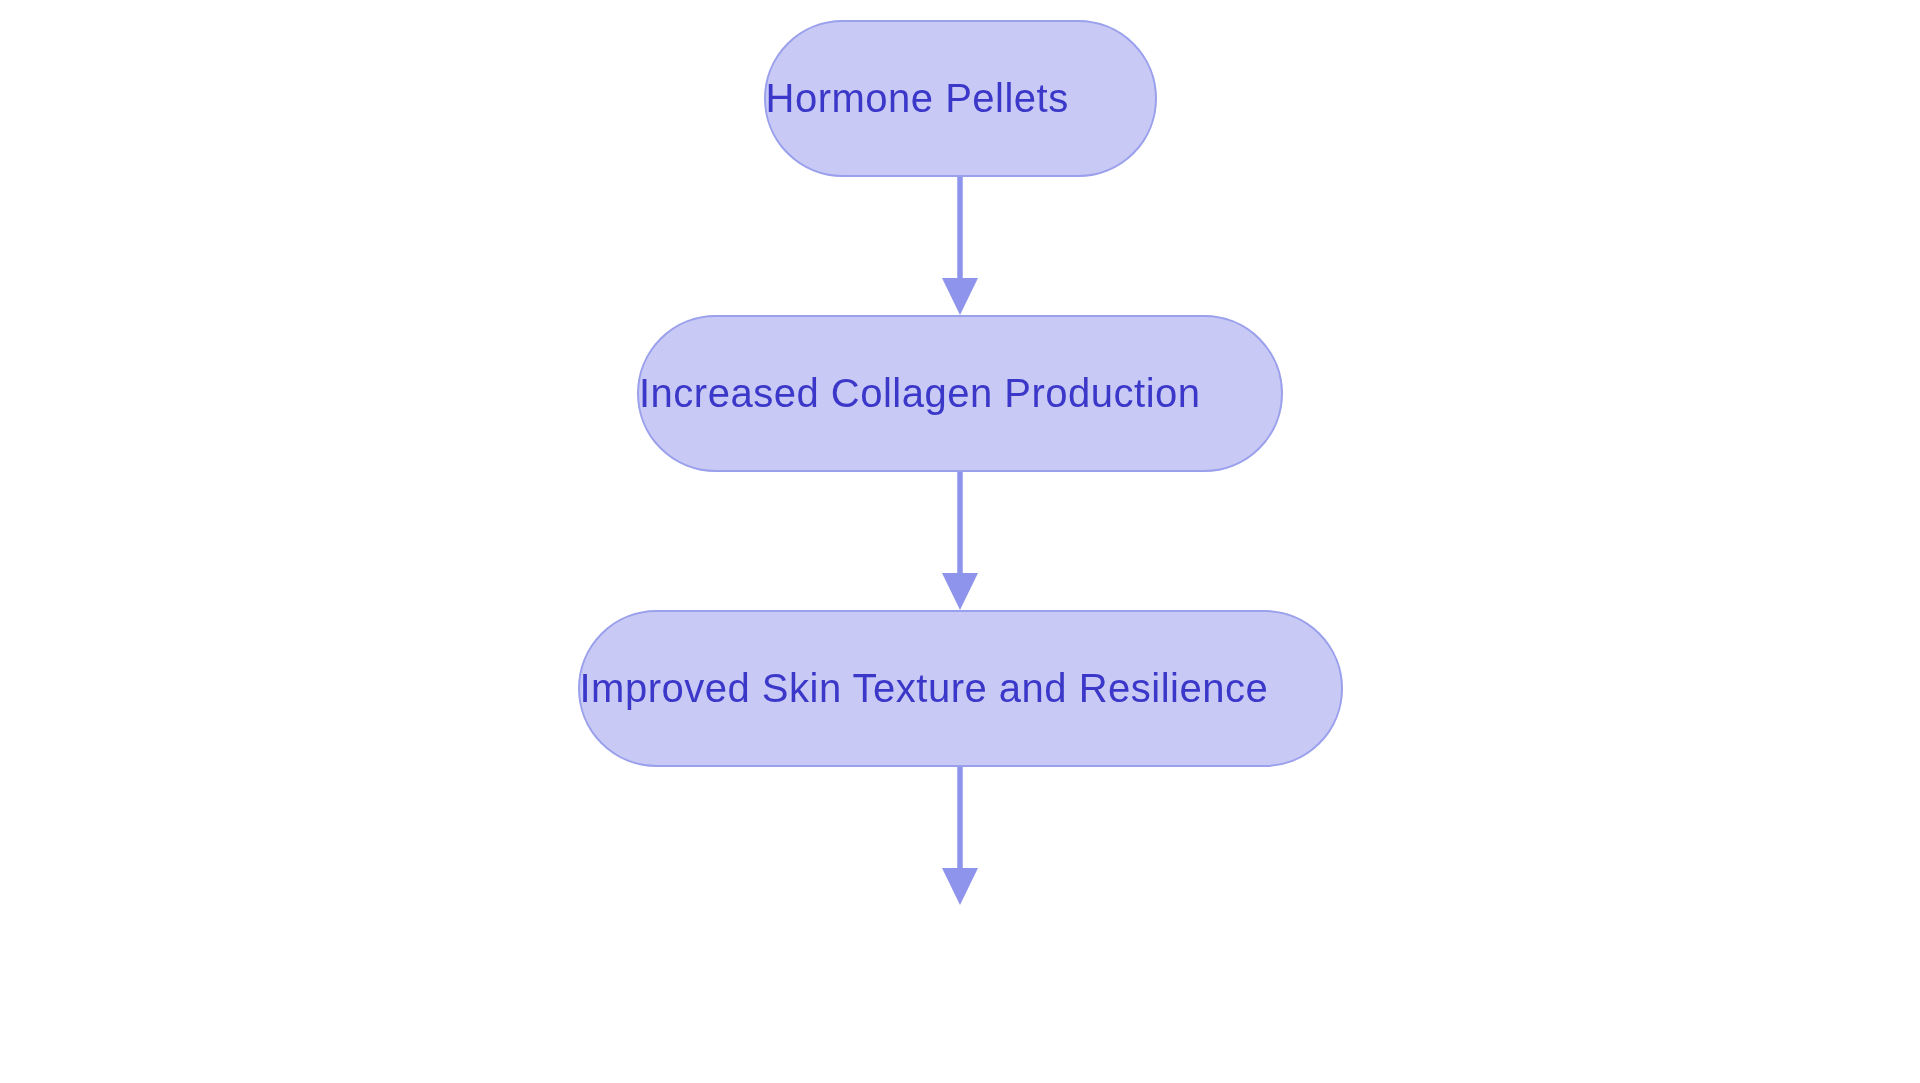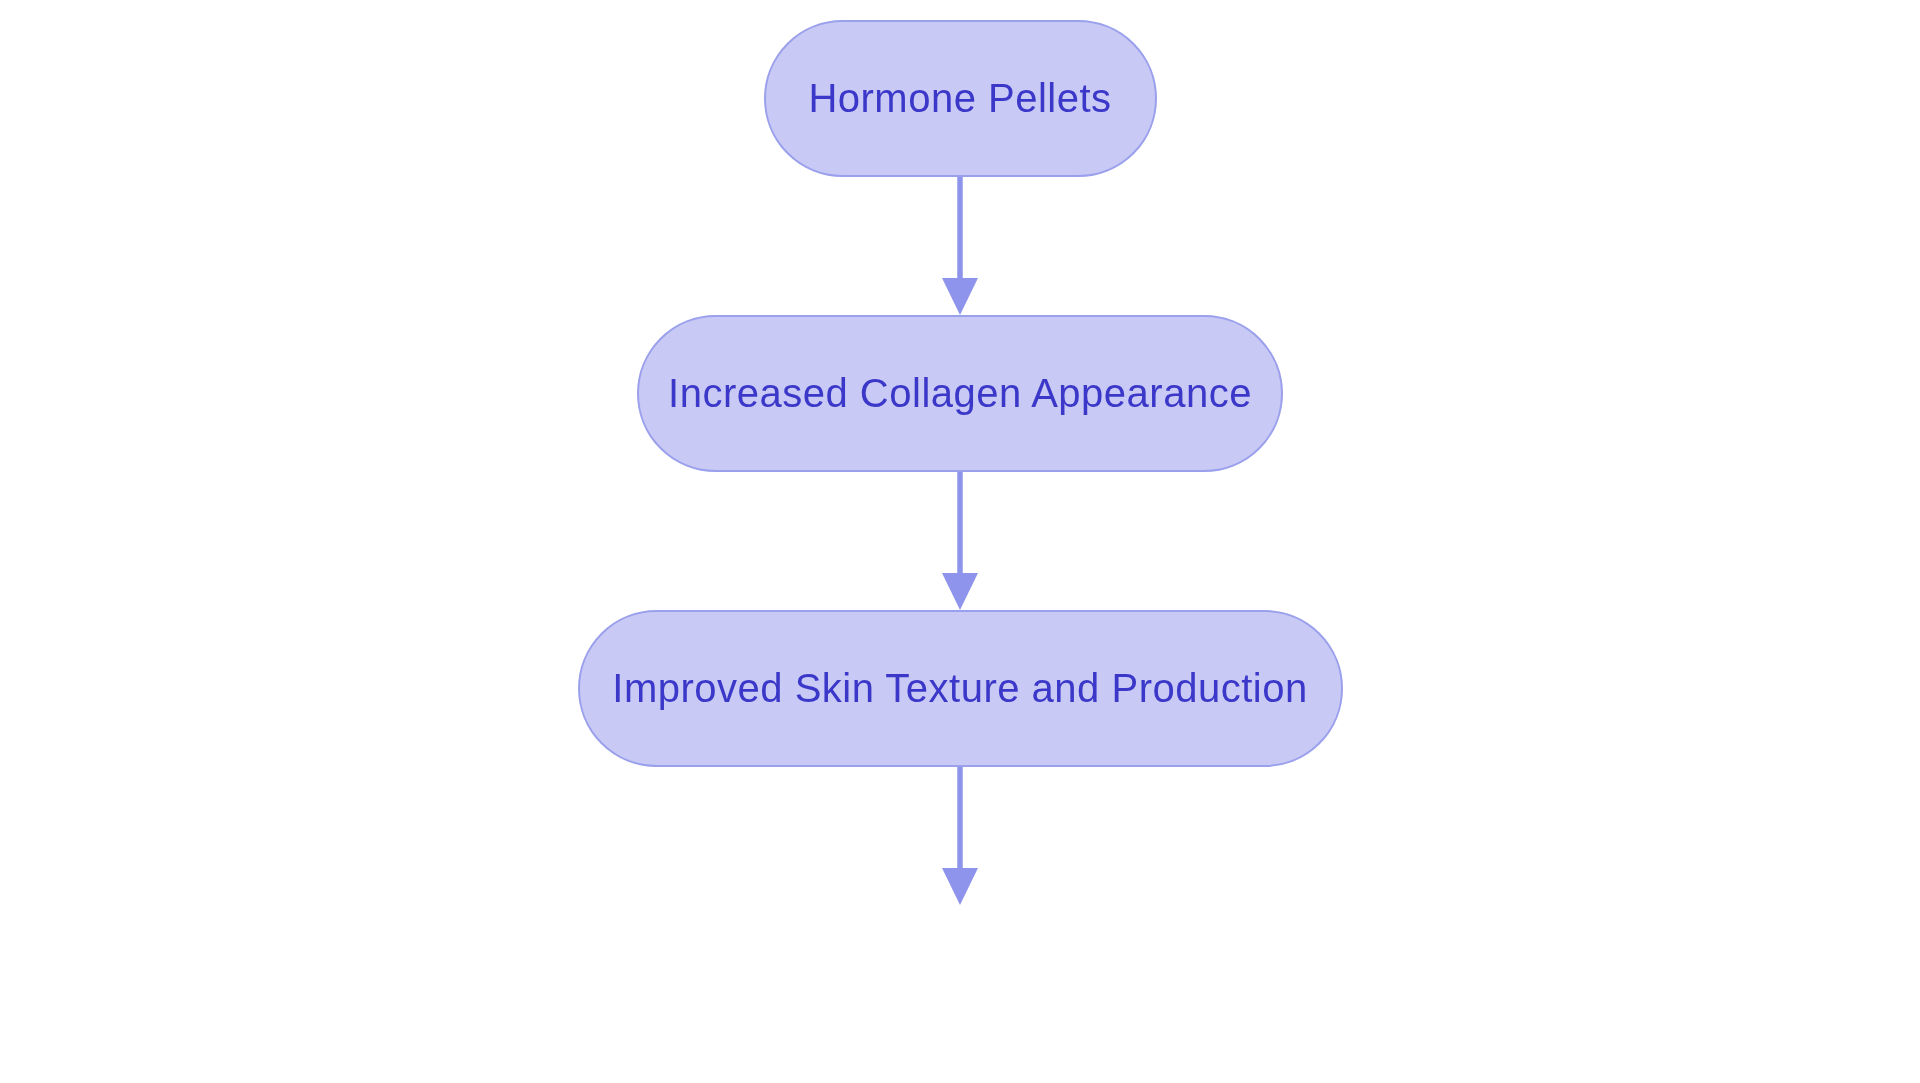--- a/index.html
+++ b/index.html
@@ -21,21 +21,20 @@
     padding-top: 20px;
   }
   .node {
     height: 157px;
     border: 2px solid #9aa0ec;
     border-radius: 80px;
     background: #c8c9f5;
     color: #3b38c9;
     display: flex;
     align-items: center;
-    justify-content: center;
     font-size: 40px;
     letter-spacing: 0.5px;
     flex: 0 0 auto;
   }
   .node-1 { width: 393px; }
   .node-2 { width: 646px; }
   .node-3 { width: 765px; }
   .node-4 { width: 971px; }
   .edge {
     flex: 0 0 auto;
@@ -50,30 +49,30 @@
   <div class="node node-1">
     <span>Hormone Pellets</span>
   </div>
 
   <svg class="edge" width="40" height="138" viewBox="0 0 40 138">
     <line x1="20" y1="0" x2="20" y2="103" stroke="#8e94ec" stroke-width="5.5"></line>
     <polygon points="2,101 38,101 20,138" fill="#8e94ec"></polygon>
   </svg>
 
   <div class="node node-2">
-    <span>Increased Collagen Appearance</span>
+    <span>Increased Collagen Production</span>
   </div>
 
   <svg class="edge" width="40" height="138" viewBox="0 0 40 138">
     <line x1="20" y1="0" x2="20" y2="103" stroke="#8e94ec" stroke-width="5.5"></line>
     <polygon points="2,101 38,101 20,138" fill="#8e94ec"></polygon>
   </svg>
 
   <div class="node node-3">
-    <span>Improved Skin Texture and Production</span>
+    <span>Improved Skin Texture and Resilience</span>
   </div>
 
   <svg class="edge" width="40" height="138" viewBox="0 0 40 138">
     <line x1="20" y1="0" x2="20" y2="103" stroke="#8e94ec" stroke-width="5.5"></line>
     <polygon points="2,101 38,101 20,138" fill="#8e94ec"></polygon>
   </svg>
 
 
 </div>
 

